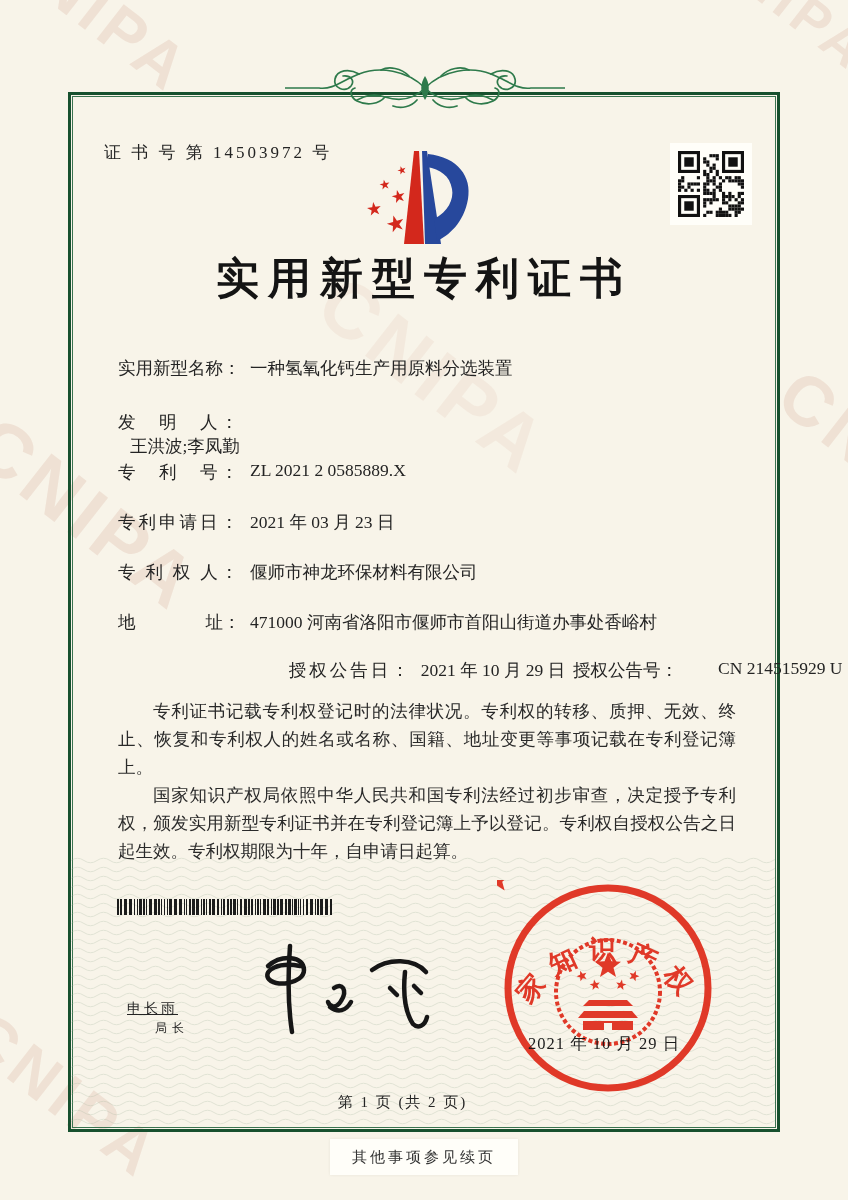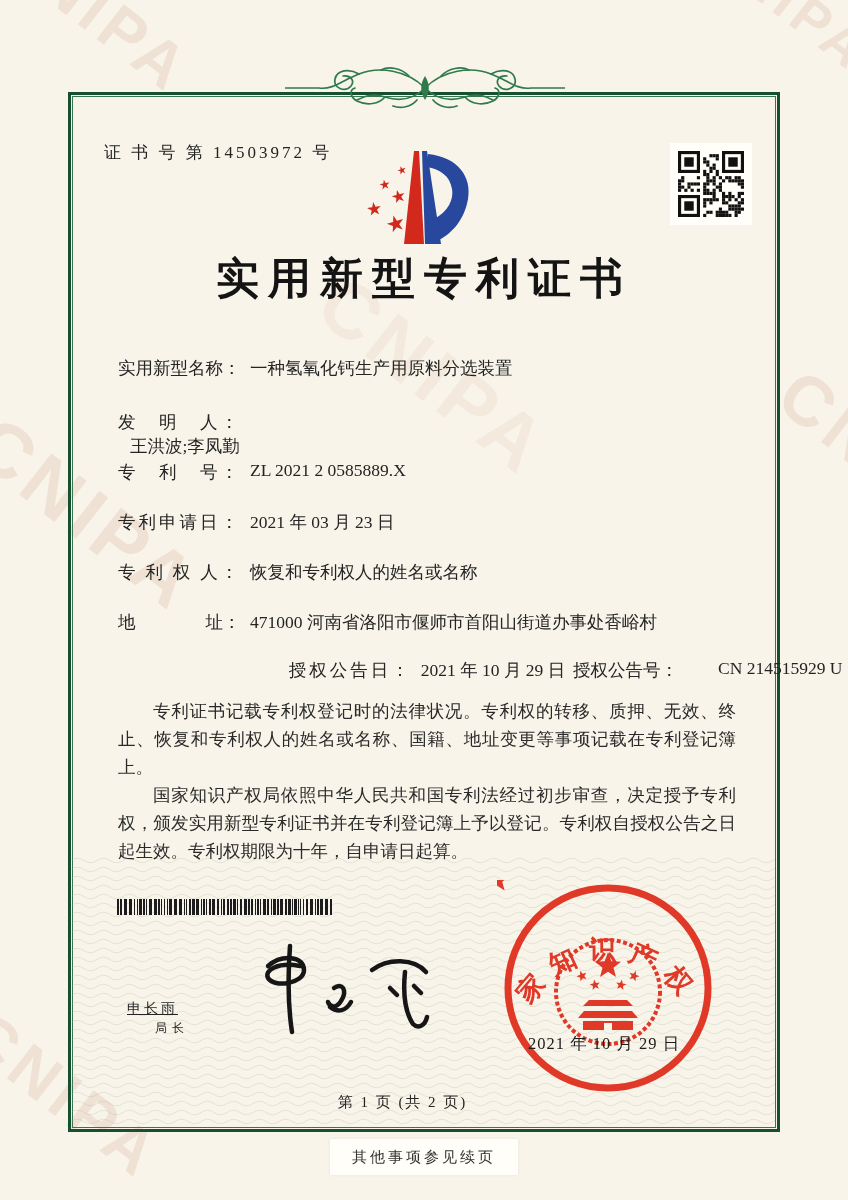--- a/index.html
+++ b/index.html
@@ -257,21 +257,21 @@
 <div class="row" style="top:460px;">
   <span class="lbl">专　利　号：</span>
   <span class="val">ZL 2021 2 0585889.X</span>
 </div>
 <div class="row" style="top:510px;">
   <span class="lbl">专利申请日：</span>
   <span class="val">2021 年 03 月 23 日</span>
 </div>
 <div class="row" style="top:560px;">
   <span class="lbl">专 利 权 人：</span>
-  <span class="val">恢复和专利权人的姓名或名称</span>
+  <span class="val">偃师市神龙环保材料有限公司</span>
 </div>
 <div class="row" style="top:610px;">
   <span class="lbl">地　　　　址：</span>
   <span class="val">471000 河南省洛阳市偃师市首阳山街道办事处香峪村</span>
 </div>
 <div class="row" style="top:658px;width:618px;justify-content:center;">
   <span class="lbl">授权公告日：</span>
   <span class="val">2021 年 10 月 29 日</span>
   <span class="row2b">
     <span>授权公告号：</span>

